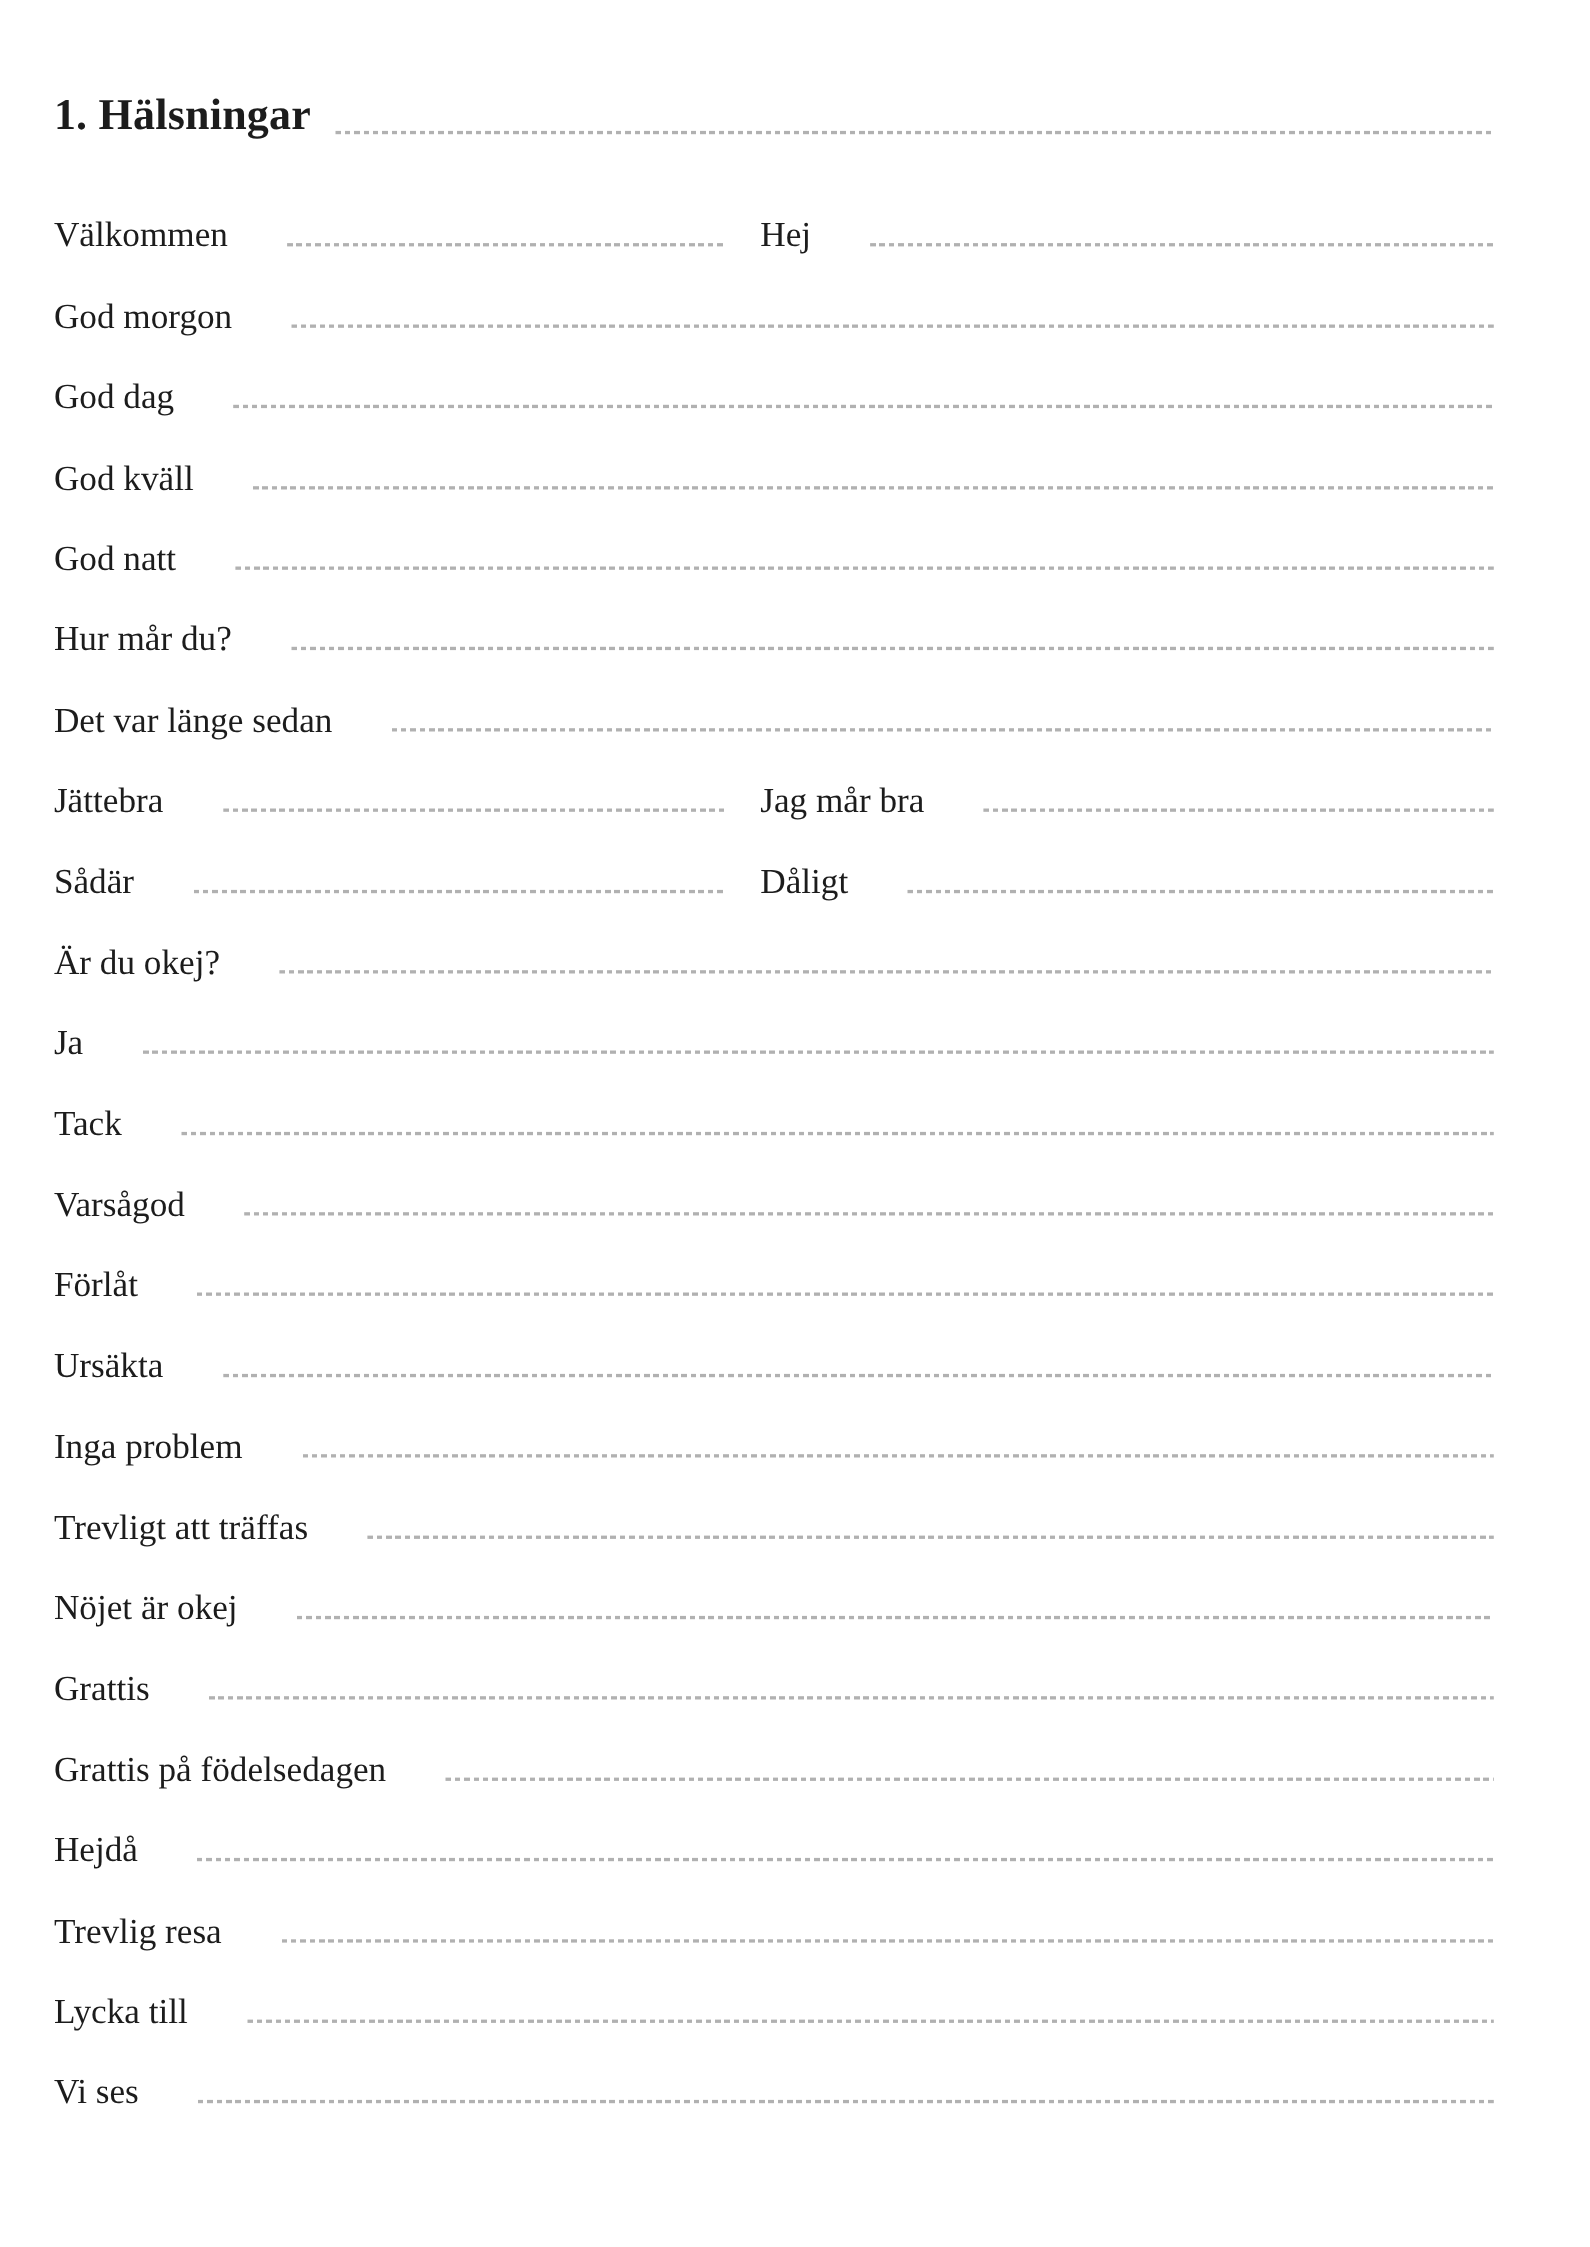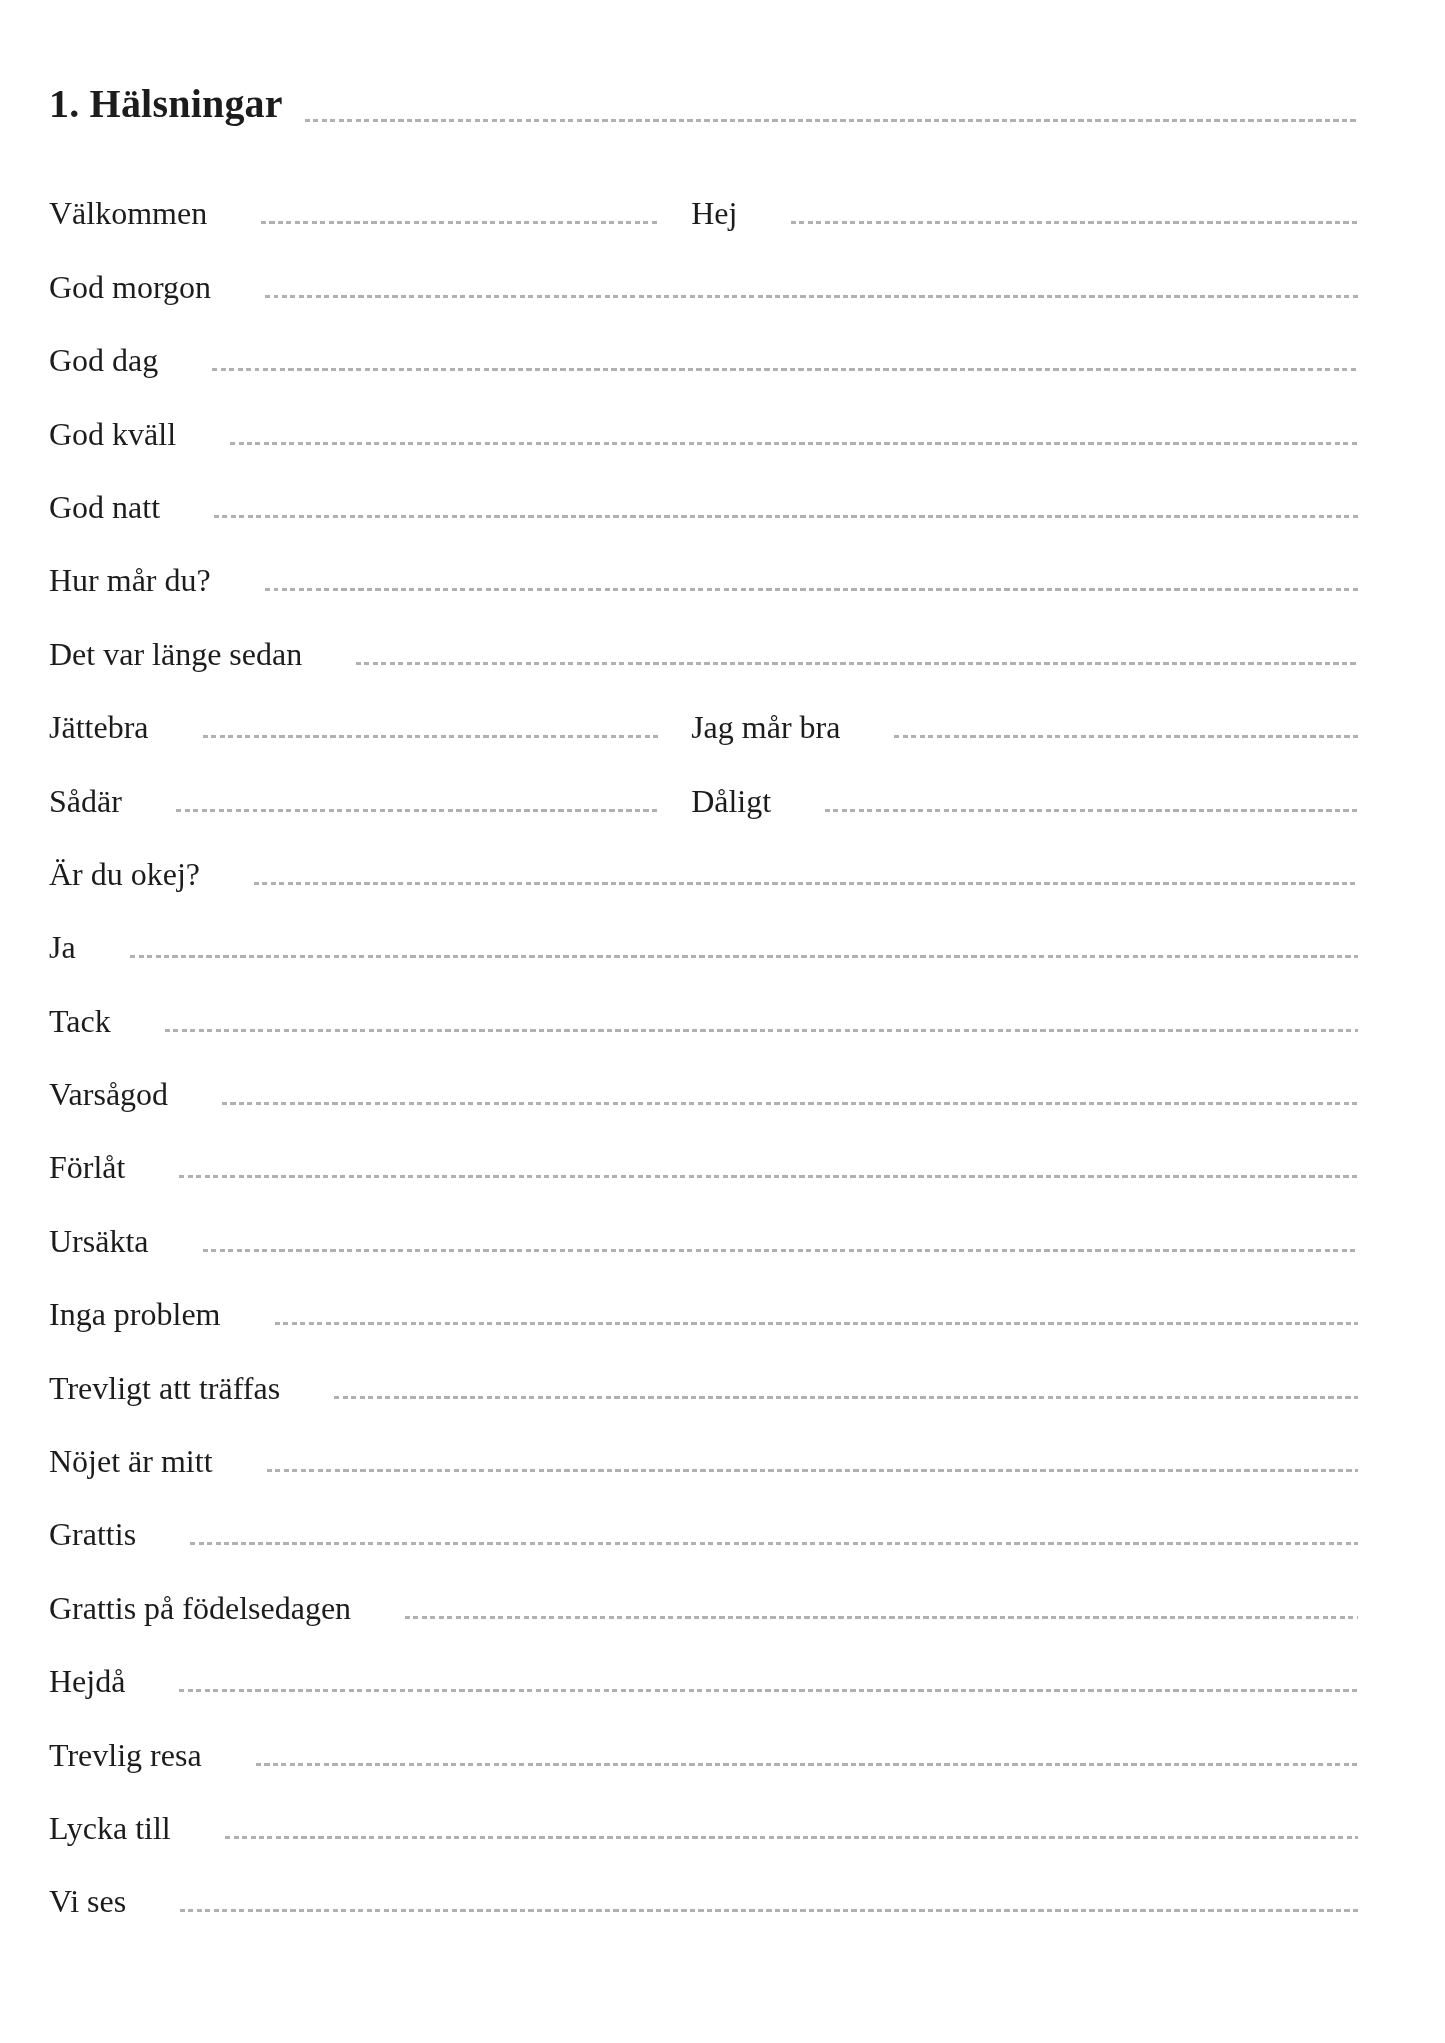--- a/index.html
+++ b/index.html
@@ -192,21 +192,21 @@
         </div>
       </div>
       <div class="row">
         <div class="cell">
           <span class="label">Trevligt att träffas</span>
           <div class="dots"></div>
         </div>
       </div>
       <div class="row">
         <div class="cell">
-          <span class="label">Nöjet är mitt</span>
+          <span class="label">Nöjet är okej</span>
           <div class="dots"></div>
         </div>
       </div>
       <div class="row">
         <div class="cell">
           <span class="label">Grattis</span>
           <div class="dots"></div>
         </div>
       </div>
       <div class="row">

